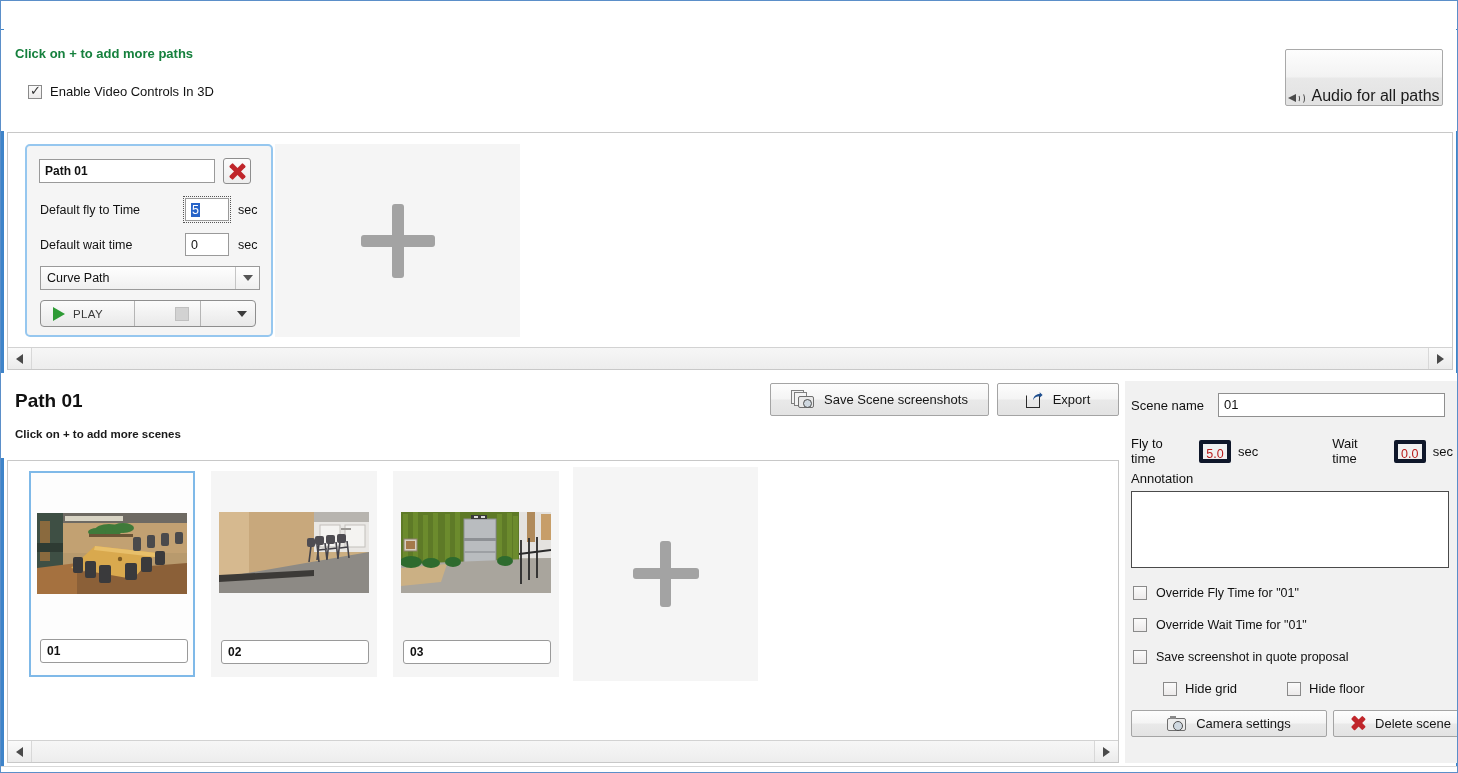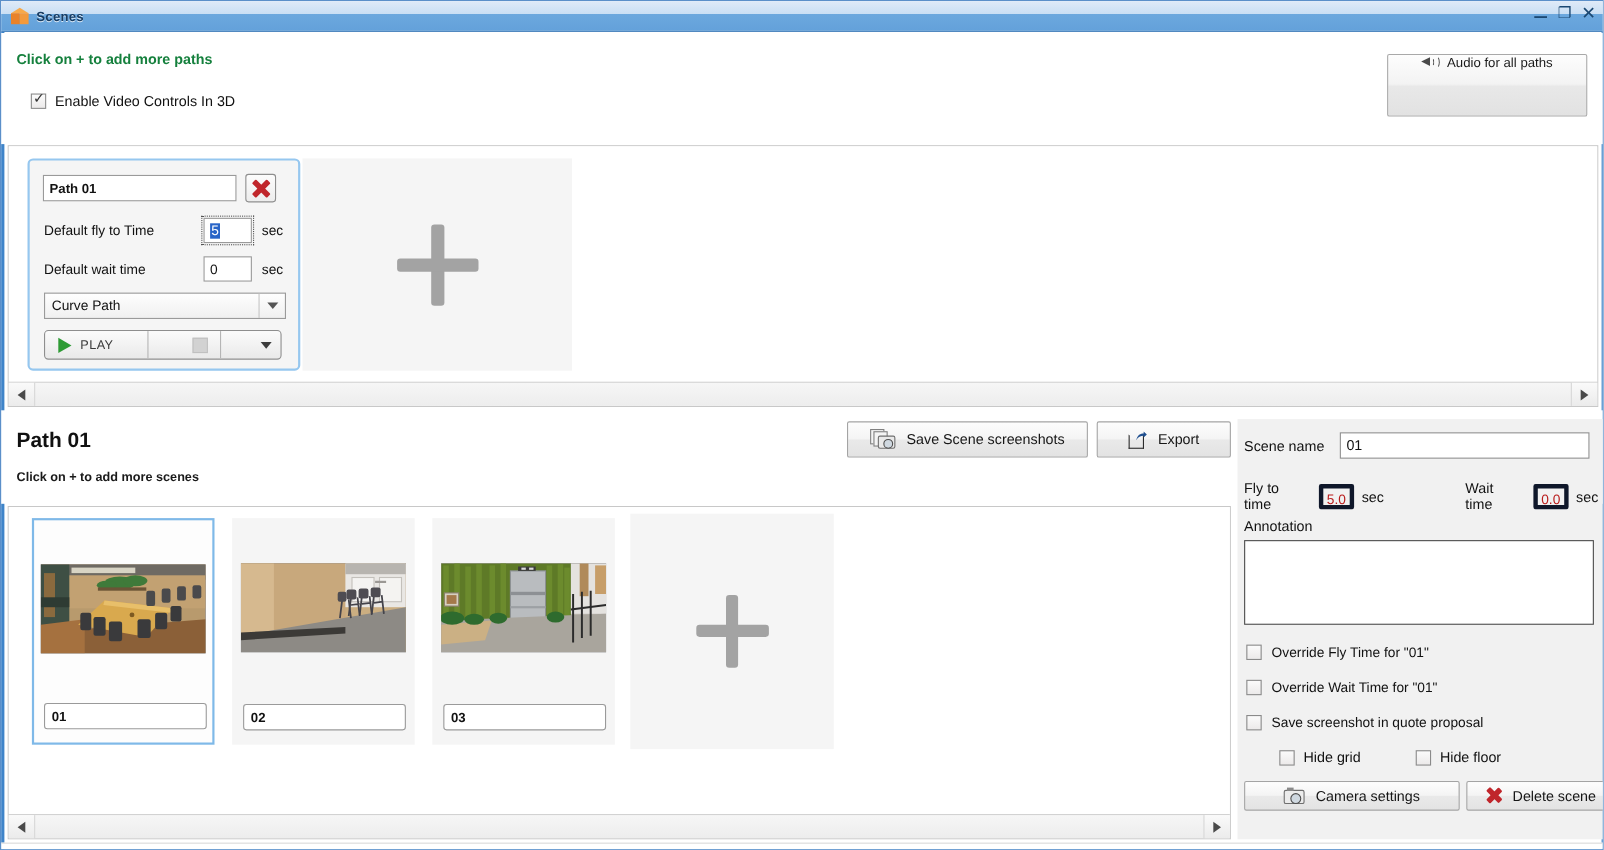--- a/index.html
+++ b/index.html
@@ -73,25 +73,25 @@
     position: relative; flex: 0 0 auto;
   }
   .checkbox.checked::after {
     content: "✓"; position: absolute; left: 1px; top: -3px;
     font-size: 13px; color: #333; font-family: "DejaVu Sans", sans-serif;
   }
   .cb-label { margin-left: 8px; font-size: 13px; color: #111; }
 
   .audio-btn {
     position: absolute; right: 16px; top: 19px;
-    width: 182px; height: 57px;
+    width: 158px; height: 57px;
     border: 1px solid #a9a9a9; border-radius: 2px;
     background: linear-gradient(to bottom,#fdfdfd 0%,#f3f3f3 48%,#e8e8e8 52%,#e2e2e2 100%);
-    display: flex; align-items: flex-start; justify-content: center; gap: 7px;
-    font-size: 12px; color: #1a1a1a; cursor: pointer;
+    display: flex; align-items: flex-end; justify-content: center; gap: 7px;
+    font-size: 16px; color: #1a1a1a; cursor: pointer;
   }
   .spk { position: relative; width: 16px; height: 13px; flex: 0 0 auto; }
   .spk .cone {
     position: absolute; left: 0; top: 2px; width: 0; height: 0;
     border-top: 4px solid transparent; border-bottom: 4px solid transparent;
     border-right: 8px solid #4a4a4a;
   }
   .spk .w1, .spk .w2 {
     position: absolute; border: 1.4px solid #4a4a4a; border-left-color: transparent;
     border-top-color: transparent; border-bottom-color: transparent;
@@ -342,33 +342,20 @@
   .blue-frame {
     position: absolute; left: 0; top: 28px; width: 1458px; height: 745px;
     border: 3px solid #3f84c9; border-top: none; pointer-events: none;
   }
 </style>
 </head>
 <body>
 
 <div class="window">
 
-  <div class="titlebar">
-    <div class="title-icon">
-      <div class="boxtop"></div>
-        <div class="boxl"></div>
-        <div class="boxr"></div>
-    </div>
-    <div class="title-text">Scenes</div>
-    <div class="win-ctrls">
-      <span class="wc-min">—</span>
-      <span class="wc-max">❐</span>
-      <span class="wc-close">✕</span>
-    </div>
-  </div>
 
   <div class="blue-frame"></div>
 
   <div class="top-area">
     <div class="hint-paths">Click on + to add more paths</div>
     <div class="cb-row">
       <div class="checkbox checked"></div>
       <div class="cb-label">Enable Video Controls In 3D</div>
     </div>
     <div class="audio-btn">

